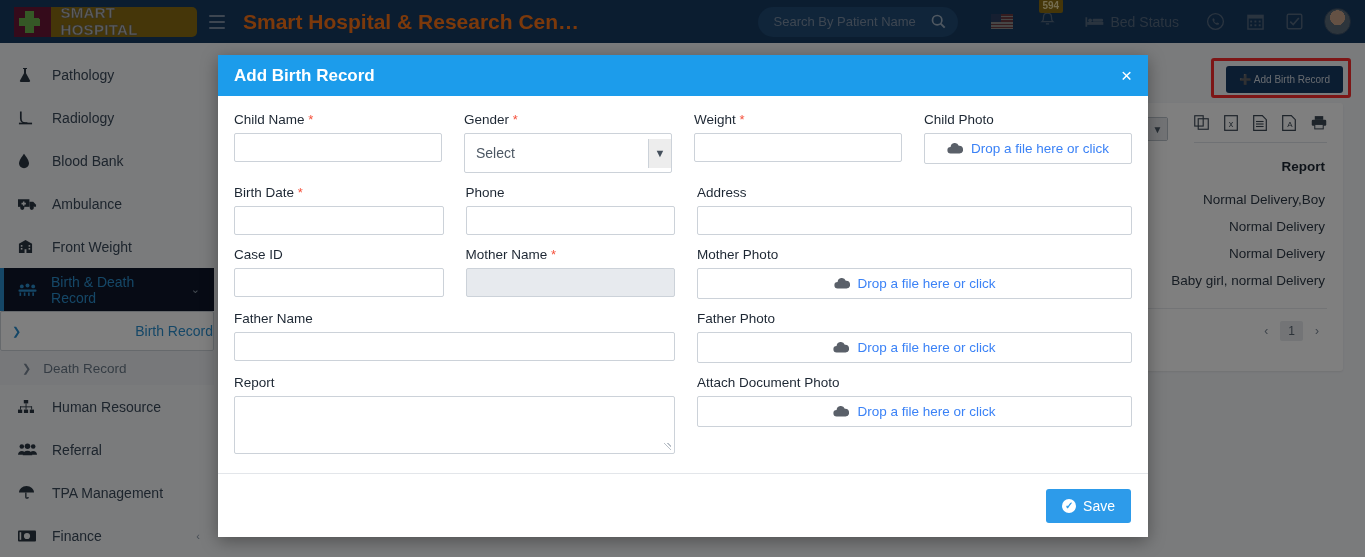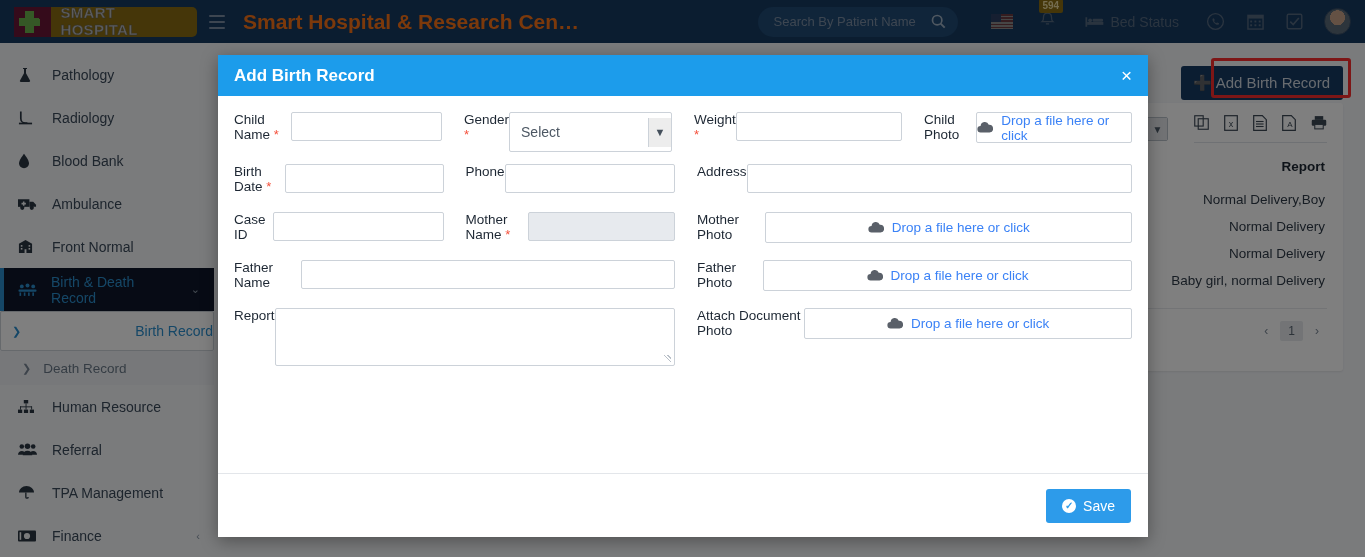--- a/index.html
+++ b/index.html
@@ -135,21 +135,21 @@
   
   #content {
     position: absolute; top: 53px; left: 214px;
     width: 1151px; height: 504px;
     background: #f4f6f9;
   }
   #content-head { height: 50px; position: relative; }
   #add-btn {
     position: absolute; right: 22px; top: 13px;
     background: #173a63; color: #cfd6de;
-    font-size: 15px; padding: 8px 13px; border-radius: 3px;
+    font-size: 10px; padding: 8px 13px; border-radius: 3px;
     cursor: pointer; white-space: nowrap;
   }
   #add-btn-highlight {
     position: absolute; right: 14px; top: 5px;
     width: 140px; height: 40px;
     border: 3px solid #fb2c2c; border-radius: 3px;
   }
   #panel {
     position: absolute; left: 22px; right: 22px; top: 50px;
     background: #fff; border-radius: 3px; height: 268px;
@@ -198,21 +198,21 @@
     display: flex; flex-direction: column;
   }
   #modal-head {
     background: #1c9ceb; height: 41px; color: #fff;
     display: flex; align-items: center; padding: 0 16px;
   }
   #modal-title { font-size: 17px; font-weight: bold; }
   #modal-close { margin-left: auto; font-size: 19px; cursor: pointer; line-height: 1; }
   #modal-body { padding: 16px 16px 0; flex: 1; }
   .row { display: flex; gap: 22px; margin-bottom: 12px; }
-  .fg { display: flex; }
+  .fg { display: flex; flex-direction: column; }
   .fg.w1 { width: 212px; }
   .fg.w2 { width: 212px; }
   .fg.w-wide { width: 446px; }
   .fg.w-right { width: 440px; }
   .lbl { font-size: 13.5px; color: #1d2733; margin-bottom: 6px; font-weight: normal; }
   .req { color: #f5513c; font-size: 13px; }
   .inp {
     height: 29px; border: 1px solid #ccd2d9; background: #fff; border-radius: 2px;
     width: 100%;
   }
@@ -386,21 +386,21 @@
       <svg width="15" height="15" viewBox="0 0 16 16">
           <path d="M1 15V5l7-4 7 4v10H9v-4H7v4z" fill="#2a3642"></path>
           <g fill="#f4f6f9">
             <rect x="3" y="6.5" width="1.7" height="1.7"></rect>
             <rect x="11.3" y="6.5" width="1.7" height="1.7"></rect>
             <rect x="3" y="9.6" width="1.7" height="1.7"></rect>
             <rect x="11.3" y="9.6" width="1.7" height="1.7"></rect>
           </g>
         </svg>
     </span>
-    <span>Front Normal</span>
+    <span>Front Weight</span>
   </div>
 
   <div class="nav-item active">
     <span class="nav-ico">
       <svg width="19" height="14" viewBox="0 0 20 14">
           <g fill="#2a8ece">
             <circle cx="4" cy="3.2" r="2"></circle>
             <circle cx="10" cy="2.2" r="2.1"></circle>
             <circle cx="16" cy="3.2" r="2"></circle>
             <rect x="0.5" y="6.6" width="19" height="2.3" rx="1"></rect>

